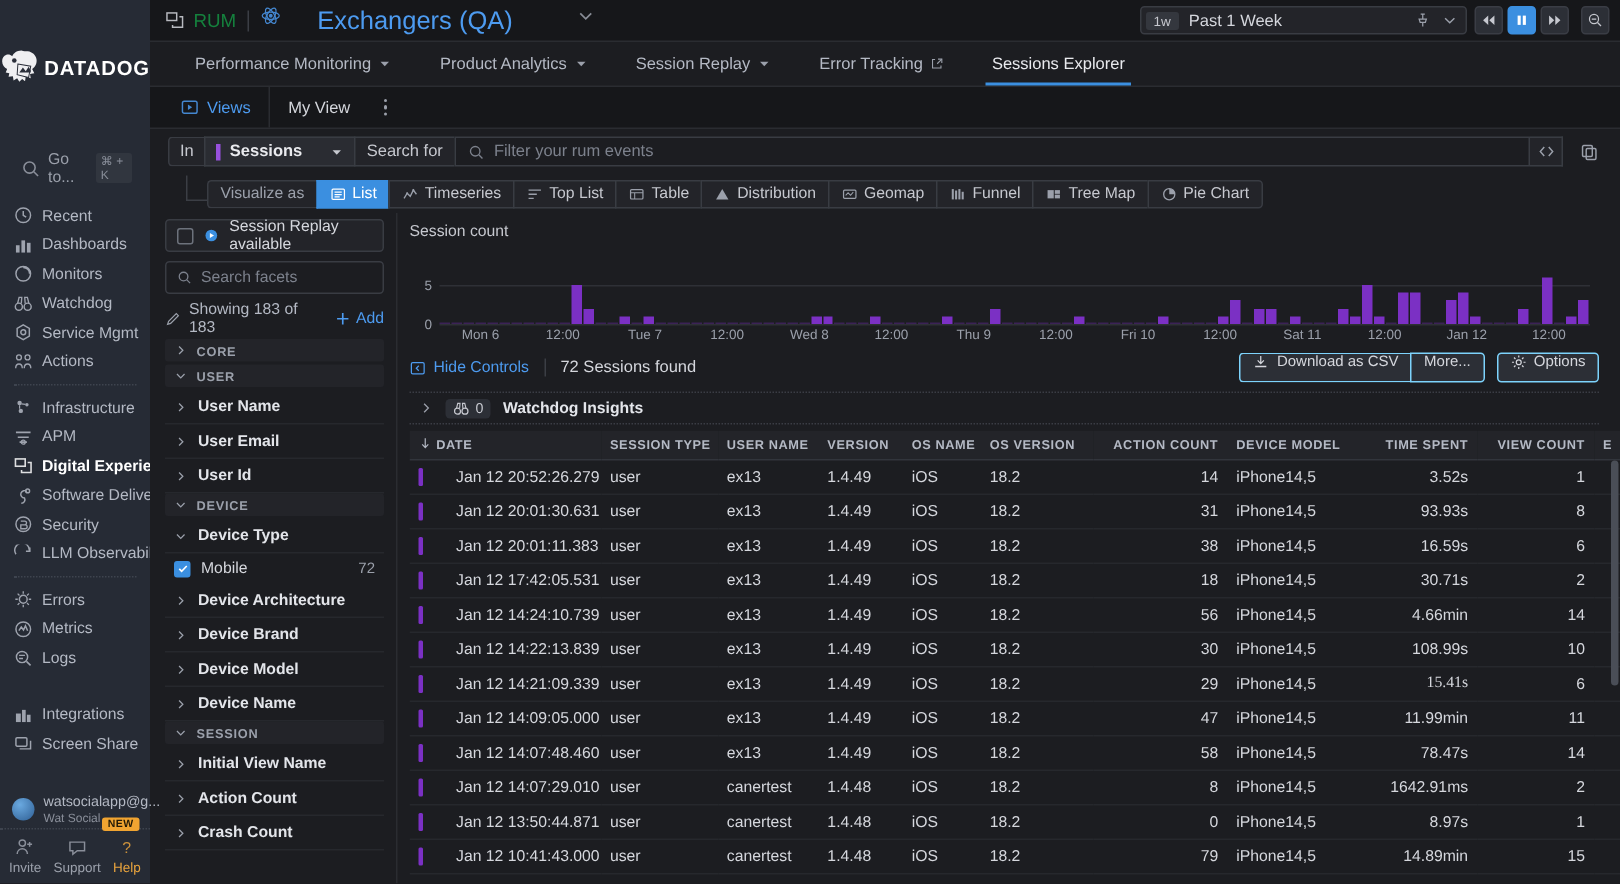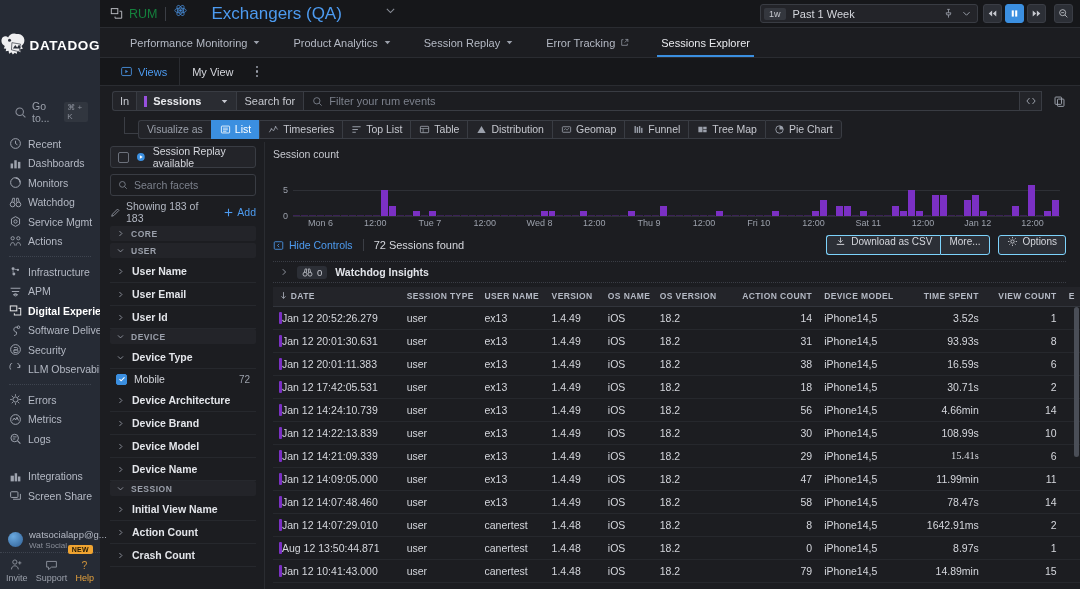--- a/index.html
+++ b/index.html
@@ -274,21 +274,21 @@
   table.grid { width: 100%; border-collapse: collapse; table-layout: fixed; }
   table.grid thead th {
     background: #232429; font-size: 8.5px; color: #b4b9c4; font-weight: bold;
     letter-spacing: .4px; height: 19px; padding: 0 6px; border-bottom: 1px solid #32353c;
     white-space: nowrap;
   }
   table.grid tbody td {
     font-size: 10.5px; color: #d5d7dd; height: 23px; padding: 0 6px;
     border-bottom: 1px solid #26282d; white-space: nowrap; overflow: hidden;
   }
-  .datecell { display: flex; align-items: center; gap: 0; }
+  .datecell { display: flex; align-items: center; gap: 22px; }
   .rowbar { width: 3px; height: 12px; background: #7b30c4; flex: 0 0 3px; border-radius: 1px; }
   .scrolly {
     position: absolute; right: 1px; top: 20px; width: 5px; height: 150px;
     background: #4a4e57; border-radius: 3px;
   }
 </style>
 </head>
 <body>
 
 <div class="app">
@@ -1207,21 +1207,21 @@
                   <td style="text-align: right;">8</td>
                   <td style="text-align: left;">iPhone14,5</td>
                   <td style="text-align: right;">1642.91ms</td>
                   <td style="text-align: right;">2</td>
                   <td style="text-align: left;"></td>
                 </tr>
                 <tr class="row">
                   <td style="text-align: left;">
                     <span class="datecell">
                       <span class="rowbar"></span>
-                      <span>Aug 12 13:50:44.871</span>
+                      <span>Jan 12 13:50:44.871</span>
                     </span>
                   </td>
                   <td style="text-align: left;">user</td>
                   <td style="text-align: left;">canertest</td>
                   <td style="text-align: left;">1.4.48</td>
                   <td style="text-align: left;">iOS</td>
                   <td style="text-align: left;">18.2</td>
                   <td style="text-align: right;">0</td>
                   <td style="text-align: left;">iPhone14,5</td>
                   <td style="text-align: right;">8.97s</td>

